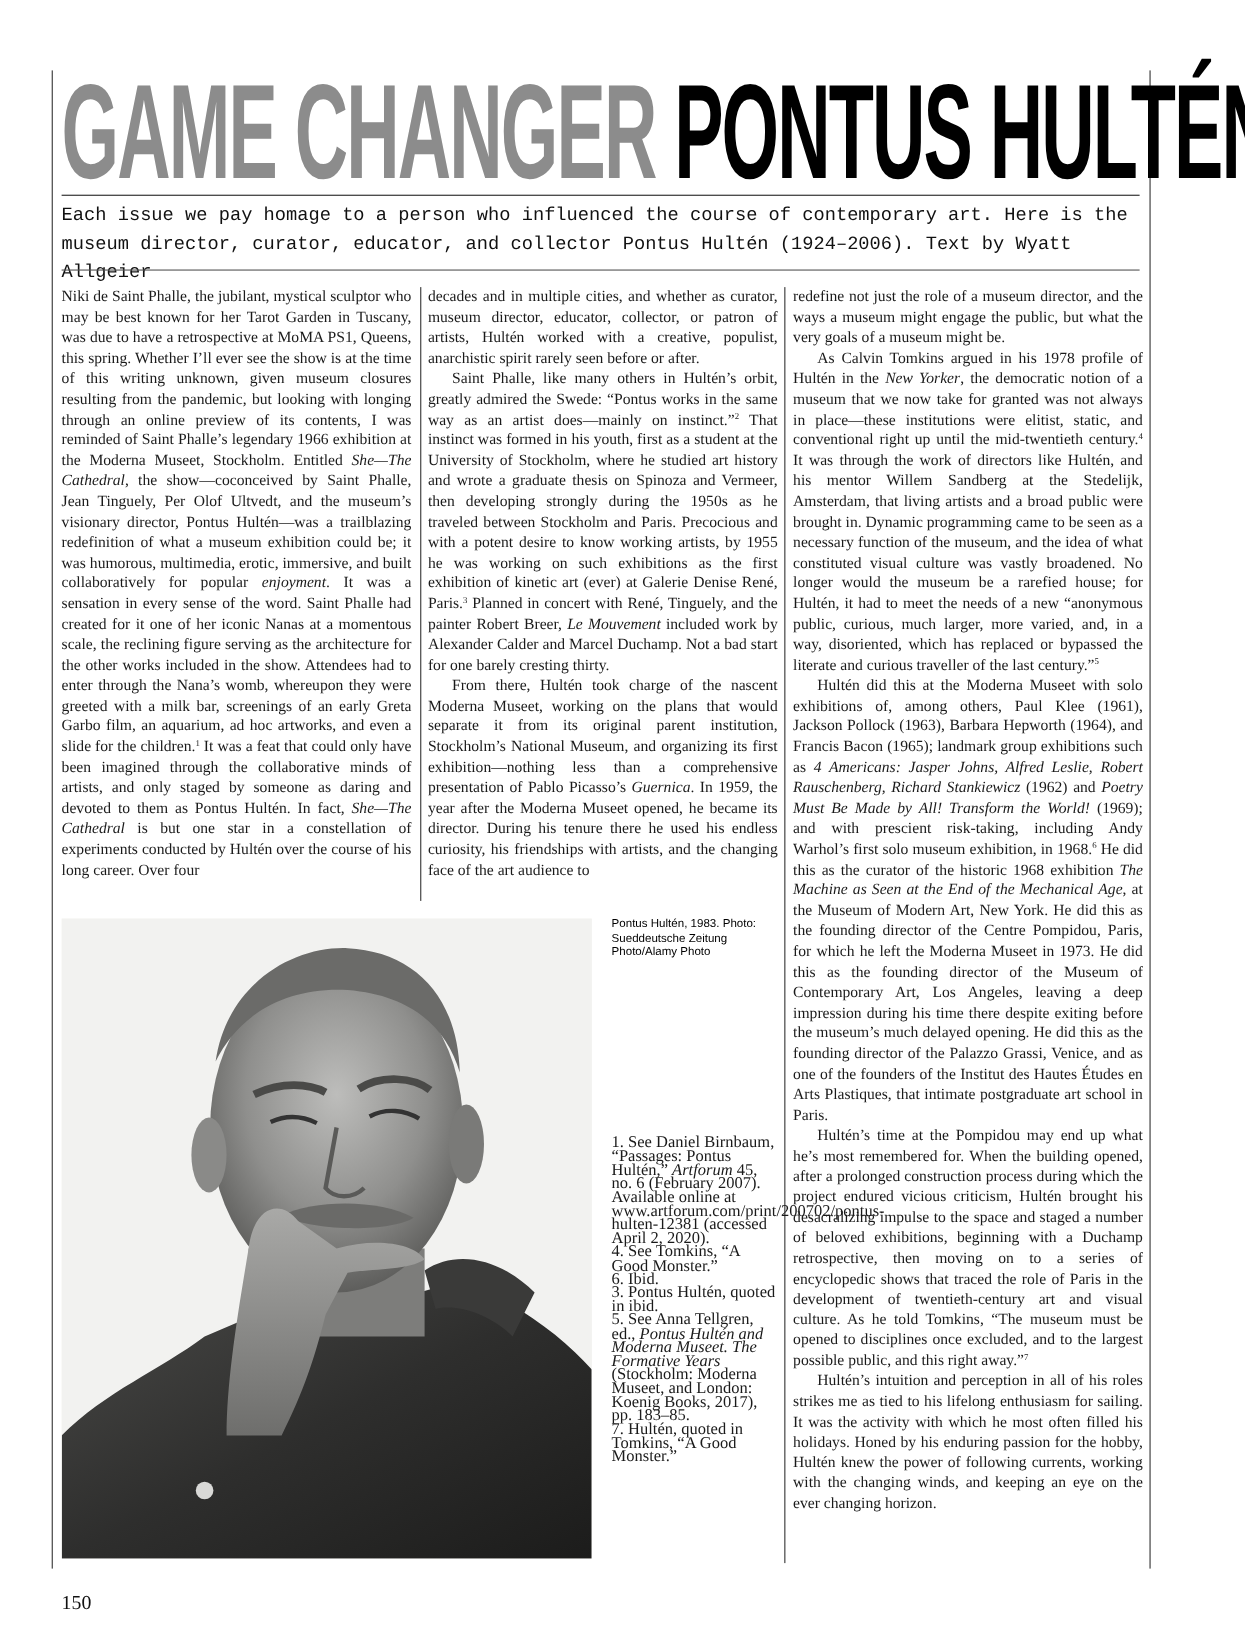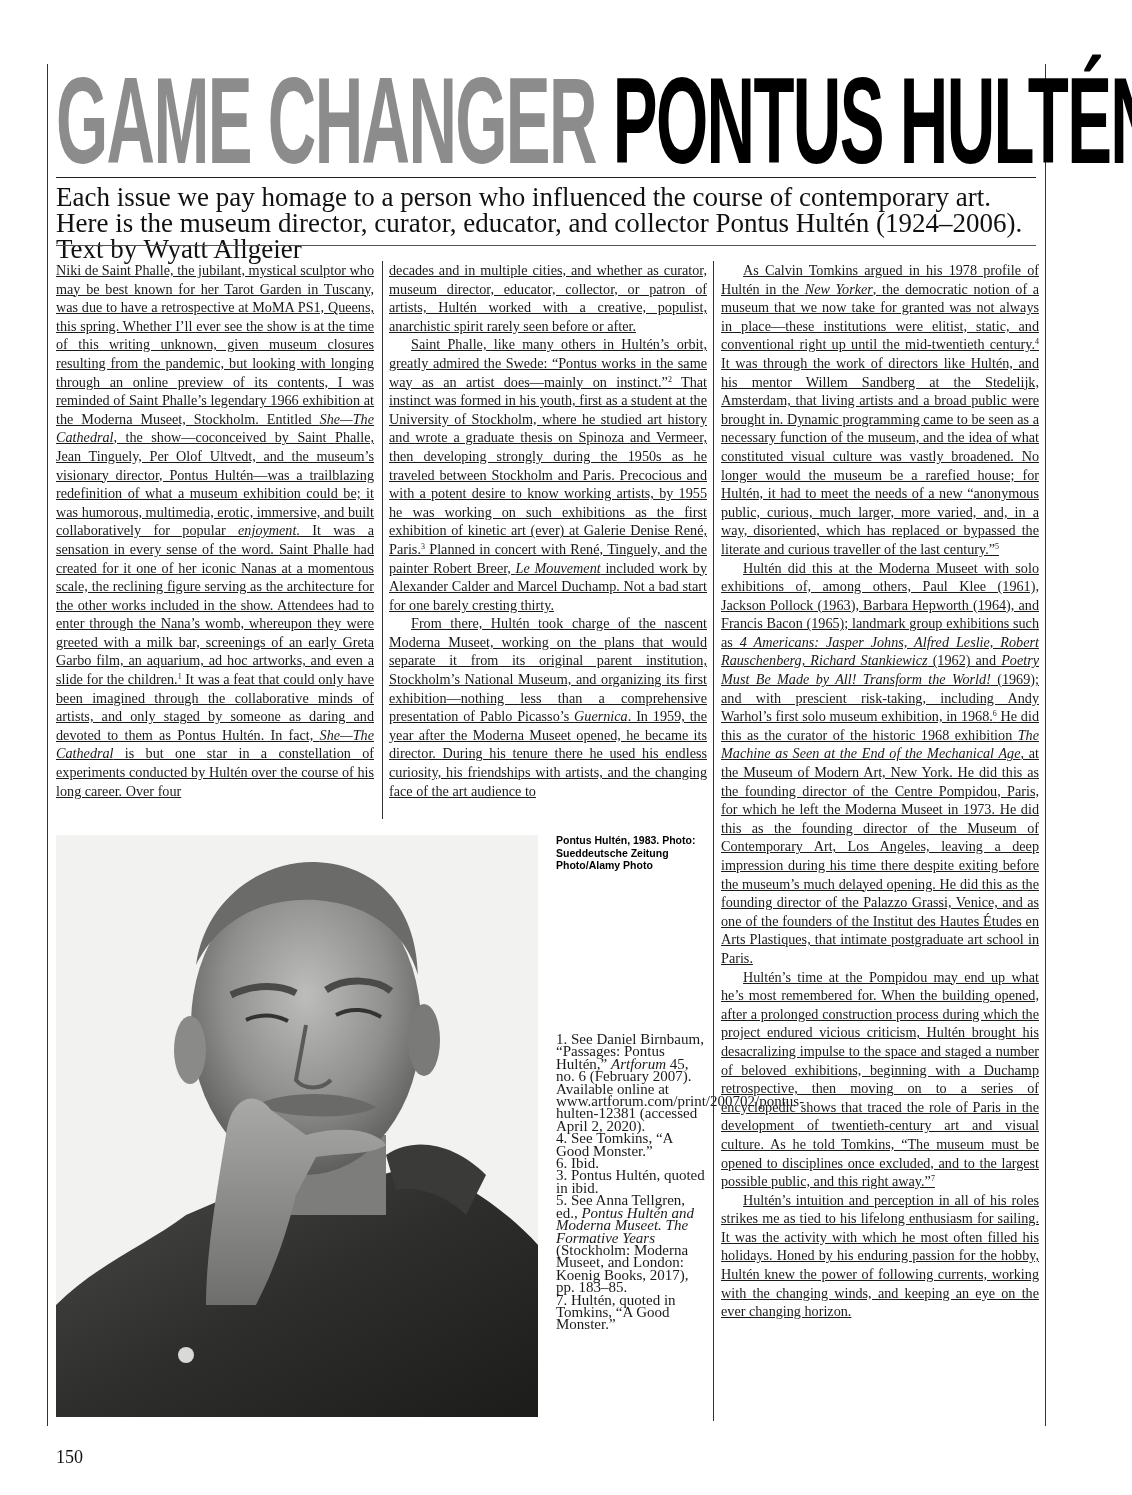--- a/index.html
+++ b/index.html
@@ -14,47 +14,47 @@
       font-family: "Liberation Sans", sans-serif; font-weight: bold;
       font-size: 120px; line-height: 118px; letter-spacing: -3px; white-space: nowrap;
       transform-origin: left top; transform: scaleX(0.56) scaleY(1.02);
     }
     .headline .grey { color: #8c8c8c; }
     .headline .black { color: #000; }
 
     .rule1 { position: absolute; left: 56px; top: 177px; width: 980px; height: 1px; background: #222; }
     .dek {
       position: absolute; left: 56px; top: 184px; width: 990px;
-      font-family: Liberation Serif, serif; font-size: 27px; line-height: 26px; color: #111;
+      font-family: Liberation Mono, monospace; font-size: 17px; line-height: 26px; color: #111;
     }
     .rule2 { position: absolute; left: 56px; top: 245px; width: 980px; height: 1px; background: #555; }
 
     .col {
       position: absolute; top: 261px; width: 318px;
       font-family: "Liberation Serif", serif; font-size: 14.2px; line-height: 18.6px;
-      text-align: justify; hyphens: auto; color: #1a1a1a; text-decoration: underline;
+      text-align: justify; hyphens: auto; color: #1a1a1a;
     }
     .col p { margin: 0; }
     .col p.indent { text-indent: 22px; }
     .col1 { left: 56px; height: 560px; }
     .col2 { left: 389px; height: 560px; }
     .col3 { left: 721px; height: 1170px; }
     .col-rule { position: absolute; width: 1px; background: #333; }
     .cr1 { left: 382px; top: 261px; height: 558px; }
     .cr2 { left: 713px; top: 261px; height: 1160px; }
 
     sup { font-size: 8px; line-height: 0; vertical-align: 5px; }
 
     .photo {
       position: absolute; left: 56px; top: 835px; width: 482px; height: 582px;
       background: #f2f2f0; overflow: hidden;
     }
     .caption {
       position: absolute; left: 556px; top: 834px; width: 150px;
-      font-family: "Liberation Sans", sans-serif; font-weight: bold; font-size: 10.5px; line-height: 12.5px; color: #000;
+      font-family: "Liberation Sans", sans-serif; font-weight: normal; font-size: 10.5px; line-height: 12.5px; color: #000;
     }
     .footnotes {
       position: absolute; left: 556px; top: 1033px; width: 152px;
       font-family: "Liberation Serif", serif; font-size: 15px; line-height: 12.4px; color: #1a1a1a;
     }
     .footnotes div { margin: 0; }
     .page-number {
       position: absolute; left: 56px; top: 1447px;
       font-family: "Liberation Serif", serif; font-size: 18px; color: #111;
     }
@@ -81,20 +81,21 @@
     <p><span>Niki de Saint Phalle, the jubilant, mystical sculptor who may be best known for her Tarot Garden in Tuscany, was due to have a retrospective at MoMA PS1, Queens, this spring. Whether I’ll ever see the show is at the time of this writing unknown, given museum closures resulting from the pandemic, but looking with longing through an online preview of its contents, I was reminded of Saint Phalle’s legendary 1966 exhibition at the Moderna Museet, Stockholm. Entitled </span><em>She—The Cathedral</em><span>, the show—coconceived by Saint Phalle, Jean Tinguely, Per Olof Ultvedt, and the museum’s visionary director, Pontus Hultén—was a trailblazing redefinition of what a museum exhibition could be; it was humorous, multimedia, erotic, immersive, and built collaboratively for popular </span><em>enjoyment</em><span>. It was a sensation in every sense of the word. Saint Phalle had created for it one of her iconic Nanas at a momentous scale, the reclining figure serving as the architecture for the other works included in the show. Attendees had to enter through the Nana’s womb, whereupon they were greeted with a milk bar, screenings of an early Greta Garbo film, an aquarium, ad hoc artworks, and even a slide for the children.</span><sup>1</sup><span> It was a feat that could only have been imagined through the collaborative minds of artists, and only staged by someone as daring and devoted to them as Pontus Hultén. In fact, </span><em>She—The Cathedral</em><span> is but one star in a constellation of experiments conducted by Hultén over the course of his long career. Over four</span></p>
   </div>
 
   <div class="col col2">
     <p>decades and in multiple cities, and whether as curator, museum director, educator, collector, or patron of artists, Hultén worked with a creative, populist, anarchistic spirit rarely seen before or after.</p>
     <p class="indent"><span>Saint Phalle, like many others in Hultén’s orbit, greatly admired the Swede: “Pontus works in the same way as an artist does—mainly on instinct.”</span><sup>2</sup><span> That instinct was formed in his youth, first as a student at the University of Stockholm, where he studied art history and wrote a graduate thesis on Spinoza and Vermeer, then developing strongly during the 1950s as he traveled between Stockholm and Paris. Precocious and with a potent desire to know working artists, by 1955 he was working on such exhibitions as the first exhibition of kinetic art (ever) at Galerie Denise René, Paris.</span><sup>3</sup><span> Planned in concert with René, Tinguely, and the painter Robert Breer, </span><em>Le Mouvement</em><span> included work by Alexander Calder and Marcel Duchamp. Not a bad start for one barely cresting thirty.</span></p>
     <p class="indent"><span>From there, Hultén took charge of the nascent Moderna Museet, working on the plans that would separate it from its original parent institution, Stockholm’s National Museum, and organizing its first exhibition—nothing less than a comprehensive presentation of Pablo Picasso’s </span><em>Guernica</em><span>. In 1959, the year after the Moderna Museet opened, he became its director. During his tenure there he used his endless curiosity, his friendships with artists, and the changing face of the art audience to</span></p>
   </div>
 
   <div class="col col3">
+    <p>redefine not just the role of a museum director, and the ways a museum might engage the public, but what the very goals of a museum might be.</p>
     <p class="indent"><span>As Calvin Tomkins argued in his 1978 profile of Hultén in the </span><em>New Yorker</em><span>, the democratic notion of a museum that we now take for granted was not always in place—these institutions were elitist, static, and conventional right up until the mid-twentieth century.</span><sup>4</sup><span> It was through the work of directors like Hultén, and his mentor Willem Sandberg at the Stedelijk, Amsterdam, that living artists and a broad public were brought in. Dynamic programming came to be seen as a necessary function of the museum, and the idea of what constituted visual culture was vastly broadened. No longer would the museum be a rarefied house; for Hultén, it had to meet the needs of a new “anonymous public, curious, much larger, more varied, and, in a way, disoriented, which has replaced or bypassed the literate and curious traveller of the last century.”</span><sup>5</sup></p>
     <p class="indent"><span>Hultén did this at the Moderna Museet with solo exhibitions of, among others, Paul Klee (1961), Jackson Pollock (1963), Barbara Hepworth (1964), and Francis Bacon (1965); landmark group exhibitions such as </span><em>4 Americans: Jasper Johns, Alfred Leslie, Robert Rauschenberg, Richard Stankiewicz</em><span> (1962) and </span><em>Poetry Must Be Made by All! Transform the World!</em><span> (1969); and with prescient risk-taking, including Andy Warhol’s first solo museum exhibition, in 1968.</span><sup>6</sup><span> He did this as the curator of the historic 1968 exhibition </span><em>The Machine as Seen at the End of the Mechanical Age</em><span>, at the Museum of Modern Art, New York. He did this as the founding director of the Centre Pompidou, Paris, for which he left the Moderna Museet in 1973. He did this as the founding director of the Museum of Contemporary Art, Los Angeles, leaving a deep impression during his time there despite exiting before the museum’s much delayed opening. He did this as the founding director of the Palazzo Grassi, Venice, and as one of the founders of the Institut des Hautes Études en Arts Plastiques, that intimate postgraduate art school in Paris.</span></p>
     <p class="indent"><span>Hultén’s time at the Pompidou may end up what he’s most remembered for. When the building opened, after a prolonged construction process during which the project endured vicious criticism, Hultén brought his desacralizing impulse to the space and staged a number of beloved exhibitions, beginning with a Duchamp retrospective, then moving on to a series of encyclopedic shows that traced the role of Paris in the development of twentieth-century art and visual culture. As he told Tomkins, “The museum must be opened to disciplines once excluded, and to the largest possible public, and this right away.”</span><sup>7</sup></p>
     <p class="indent">Hultén’s intuition and perception in all of his roles strikes me as tied to his lifelong enthusiasm for sailing. It was the activity with which he most often filled his holidays. Honed by his enduring passion for the hobby, Hultén knew the power of following currents, working with the changing winds, and keeping an eye on the ever changing horizon.</p>
   </div>
 
   <div class="photo" aria-label="Black-and-white portrait of Pontus Hultén with hand to chin">
     <svg width="482" height="582" viewBox="0 0 482 582">
       <defs>
         <radialGradient id="skin" cx="50%" cy="40%" r="60%">

